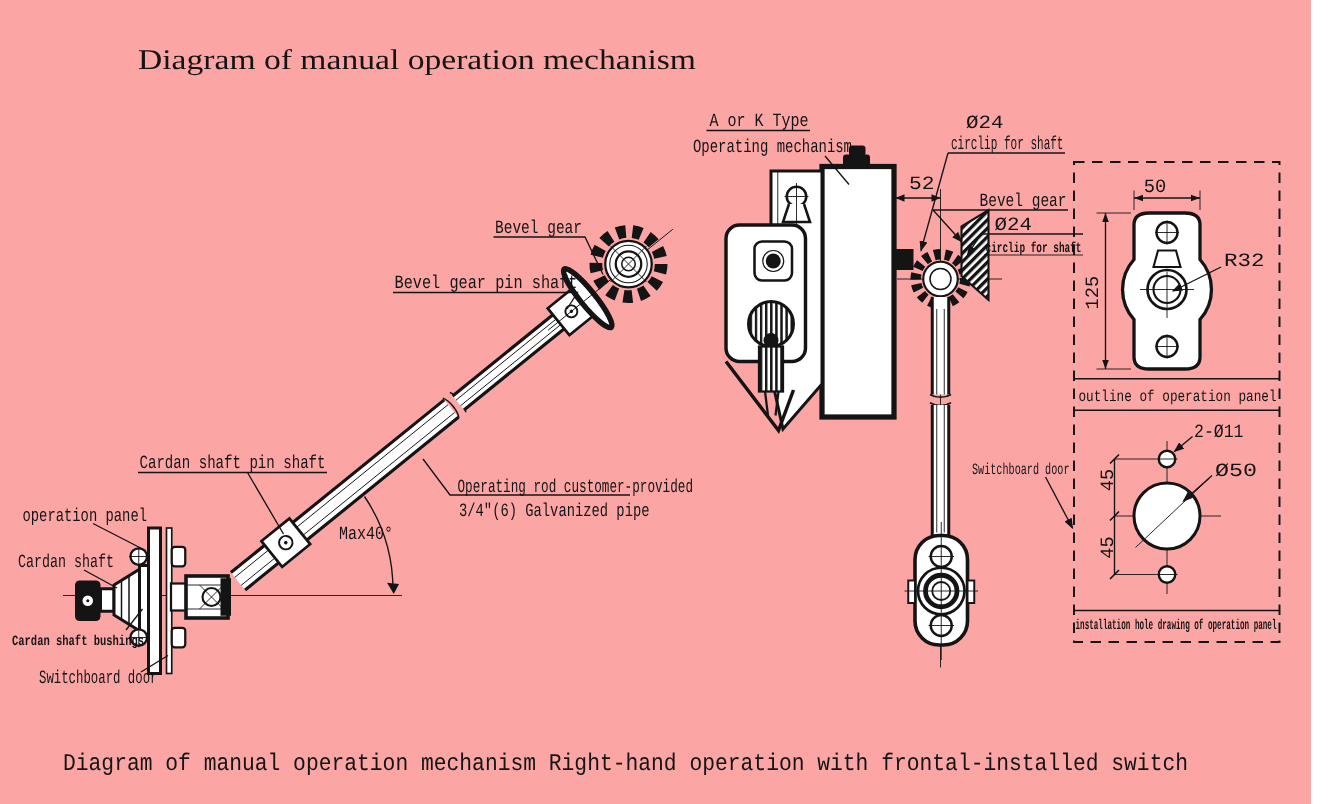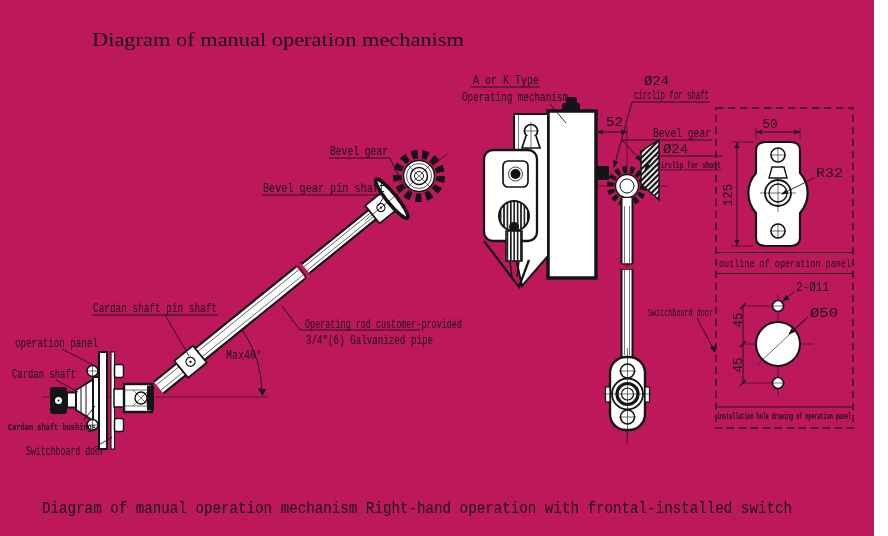--- a/index.html
+++ b/index.html
@@ -1,16 +1,16 @@
 <!DOCTYPE html>
 <html><head>
 <meta charset="utf-8">
 <style>
   html,body{margin:0;padding:0;background:#fff;}
-  #stage{position:relative;width:874px;height:536px;background:#be185d;overflow:hidden;
+  #stage{position:relative;width:874px;height:536px;background:#fca5a5;overflow:hidden;
          font-family:"Liberation Mono",monospace;}
   svg{position:absolute;left:0;top:0;}
   text{fill:#141414;}
   .lbl{font-family:"Liberation Mono",monospace;font-size:12.5px;}
   .lbl-sm{font-family:"Liberation Mono",monospace;font-size:9.5px;font-weight:bold;}
   .lbl-md{font-family:"Liberation Mono",monospace;font-size:10.5px;}
   .ttl{font-family:"Liberation Serif",serif;font-size:19px;}
   .cap{font-family:"Liberation Mono",monospace;font-size:16px;}
   .thin{stroke:#141414;stroke-width:0.6;fill:none;}
   .med{stroke:#141414;stroke-width:0.9;fill:none;}

